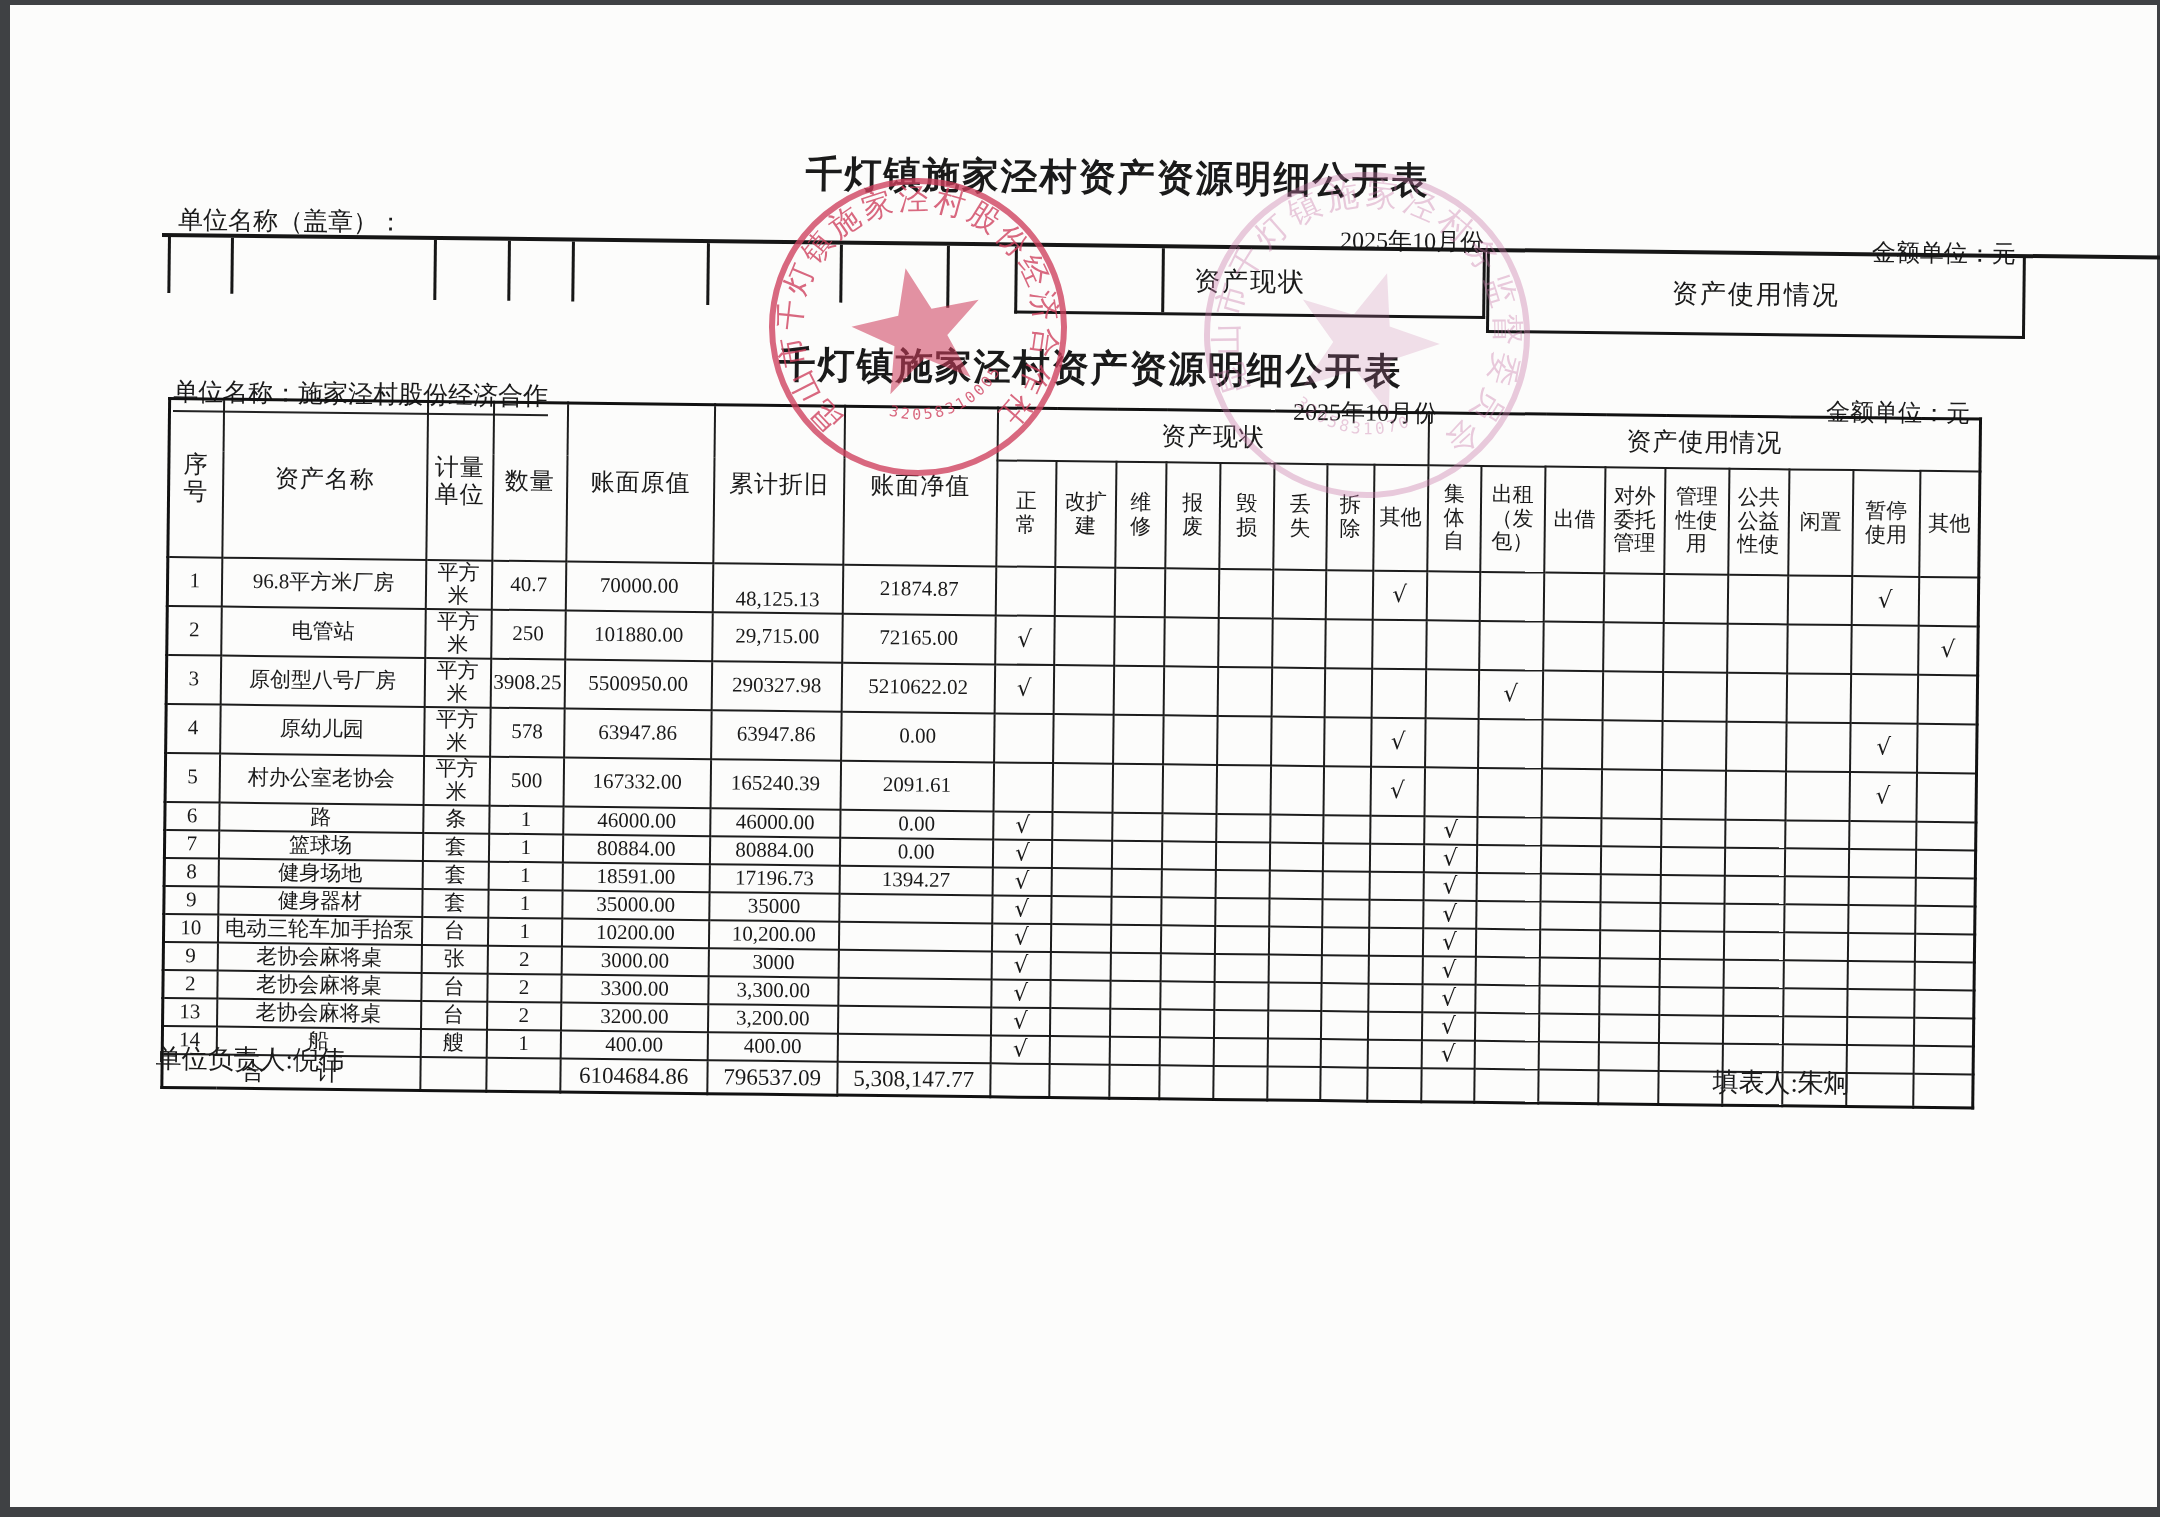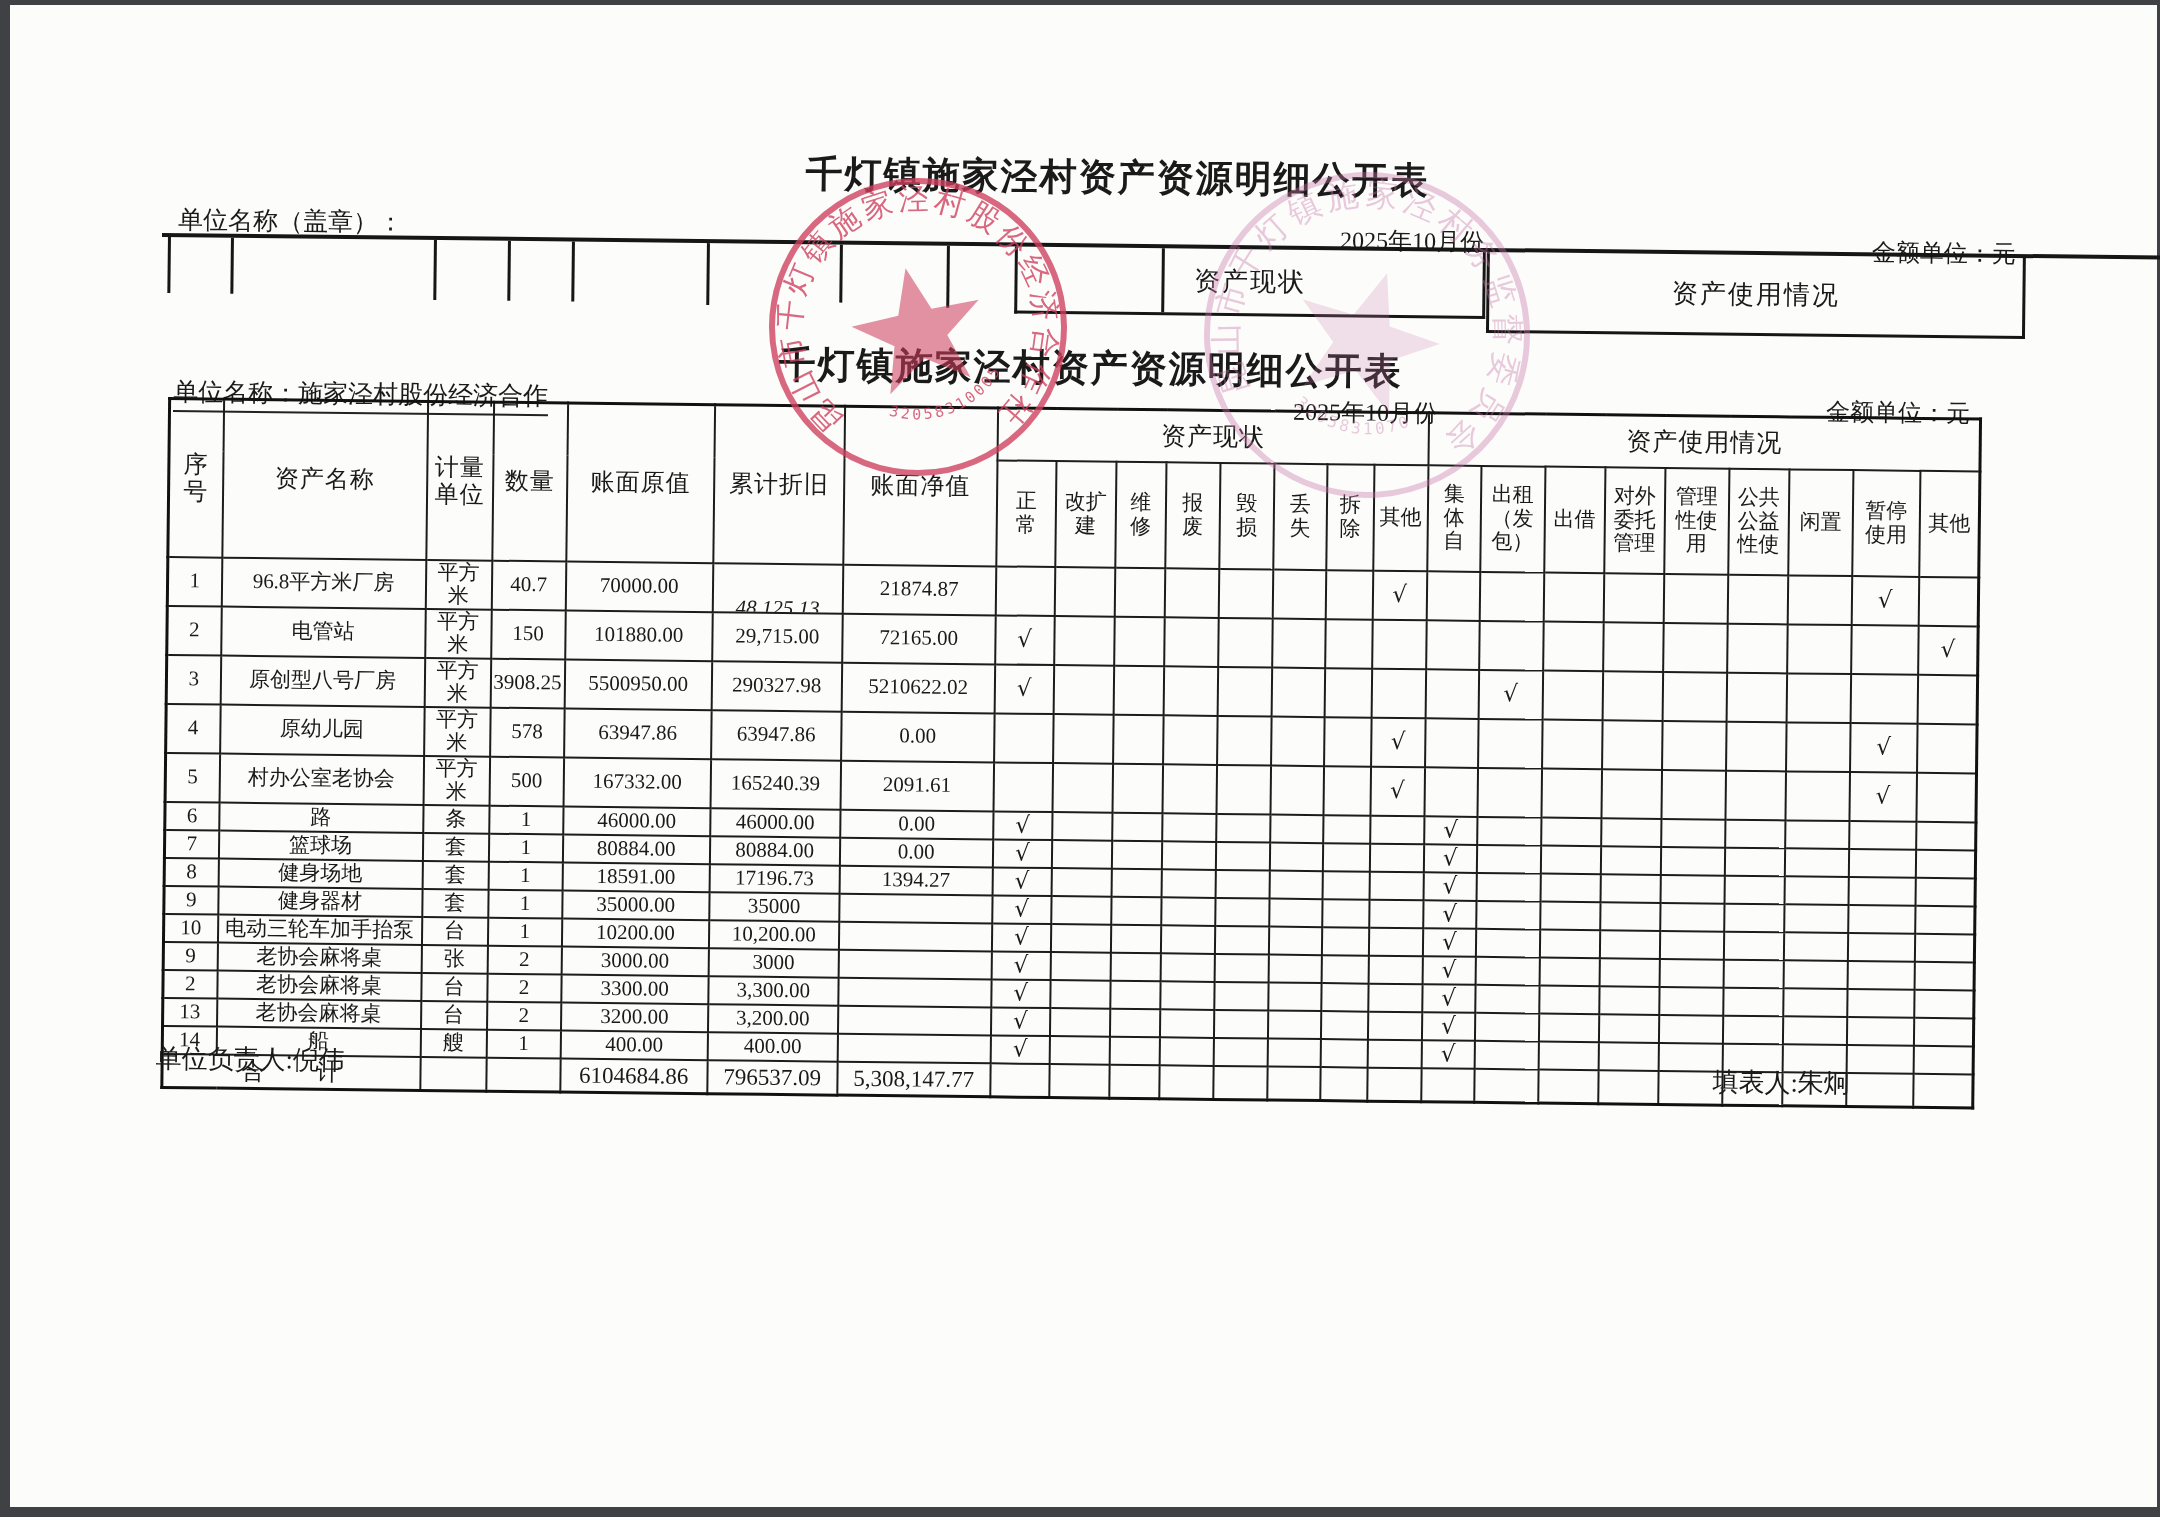--- a/index.html
+++ b/index.html
@@ -53,21 +53,21 @@
   tr.hdrA th{font-size:25px;letter-spacing:1px;}
   tr.hdrB{height:106px;}
   tr.hdrB th{font-size:21px;}
   th.leftHdr{font-size:24px !important;}
   tr.tall{height:42px;}
   tr.short{height:28px;}
   tr.total-row{height:34px;}
   tr.total-row td{font-size:23px;}
   td.name{font-size:21px;}
   td.num{font-size:21.5px;}
-  .low{position:relative;top:21px;display:inline-block;font-style:italic;}
+  .low{position:relative;top:12px;display:inline-block;}
   .check{font-size:23px;font-family:"DejaVu Sans",sans-serif;}
   td.total-label{font-size:26px;letter-spacing:2px;}
   
   .stamp{position:absolute;pointer-events:none;}
   
   .footer-label{font-size:26px;white-space:nowrap;}
 </style>
 </head>
 <body>
 
@@ -210,21 +210,21 @@
             <td></td>
             <td></td>
             <td><span class="check">√</span></td>
             <td></td>
           </tr>
           <tr class="tall">
             <td class="num">2</td>
             <td class="name">电管站</td>
             <td>平方
 米</td>
-            <td class="num">150</td>
+            <td class="num">250</td>
             <td class="num">101880.00</td>
             <td class="num">29,715.00</td>
             <td class="num">72165.00</td>
             <td><span class="check">√</span></td>
             <td></td>
             <td></td>
             <td></td>
             <td></td>
             <td></td>
             <td></td>

